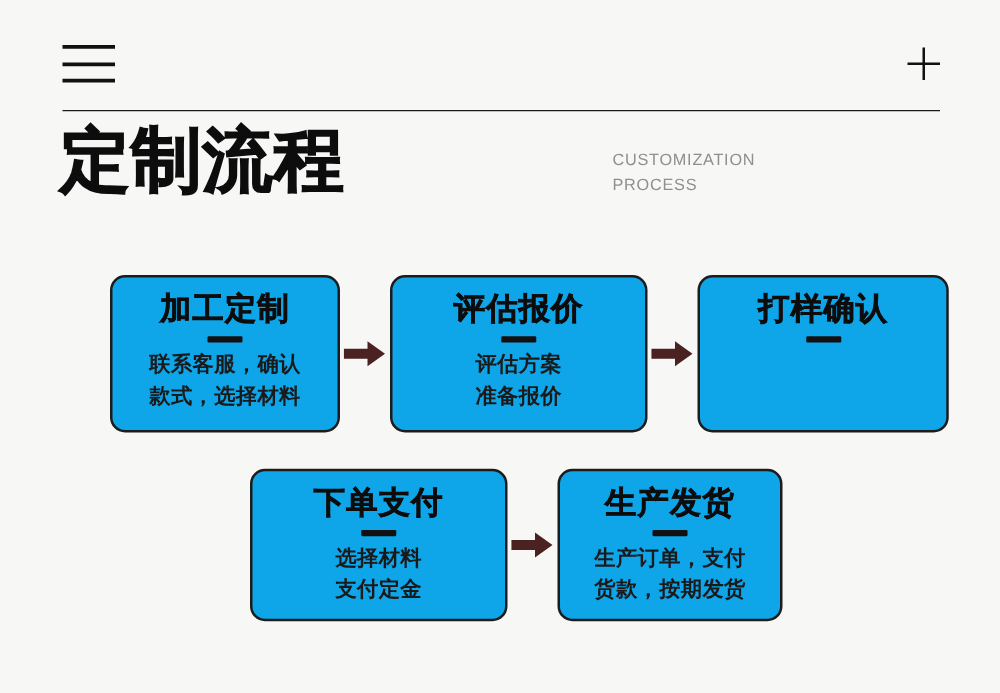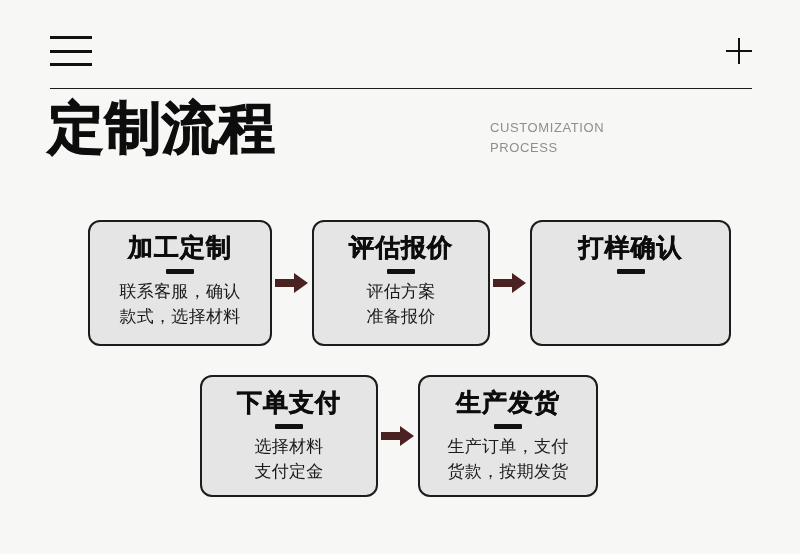--- a/index.html
+++ b/index.html
@@ -112,31 +112,31 @@
   .flow-row.row-2 {
     left: 200px;
     top: 375px;
     height: 122px;
   }
 
   .flow-box {
     box-sizing: border-box;
     border: 2px solid #1c1c1c;
     border-radius: 12px;
-    background: #e5e5e5;
+    background: #0ea5e9;
     height: 100%;
     padding: 10px 8px 9px;
     display: flex;
     flex-direction: column;
     align-items: center;
     justify-content: flex-start;
     text-align: center;
   }
   .flow-box.w-184 { width: 184px; }
-  .flow-box.w-178 { width: 178px; }
+  .flow-box.w-178 { width: 206px; }
   .flow-box.w-181 { width: 201px; }
   .flow-box.w-180 { width: 180px; }
 
   .box-title {
     font-size: 25px;
     line-height: 31px;
     font-weight: 700;
     letter-spacing: 1px;
     color: #0d0d0d;
     -webkit-text-stroke: 0.5px #0d0d0d;
@@ -148,21 +148,21 @@
     background: #111111;
     margin: 6px 0 5px;
     border-radius: 1px;
   }
   .box-desc {
     font-size: 17px;
     line-height: 25px;
     color: #1a1a1a;
     letter-spacing: 0.3px;
   }
-  .box-desc .line { display: block; white-space: nowrap; }
+  .box-desc .line { display: block; white-space: nowrap; font-weight: bold; }
 
   
   .flow-arrow {
     width: 40px;
     height: 26px;
     flex: none;
     display: flex;
     align-items: center;
     justify-content: center;
   }

